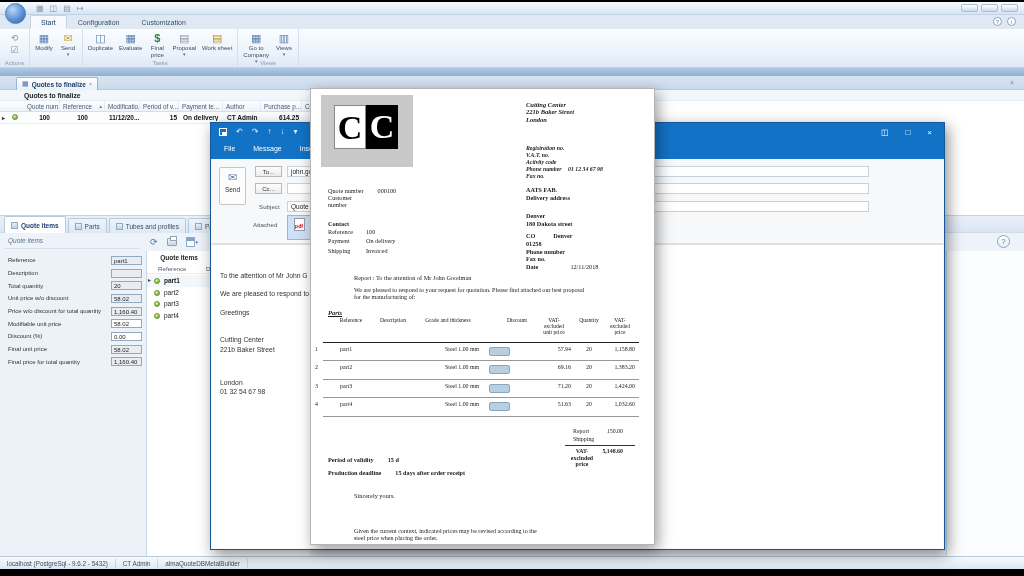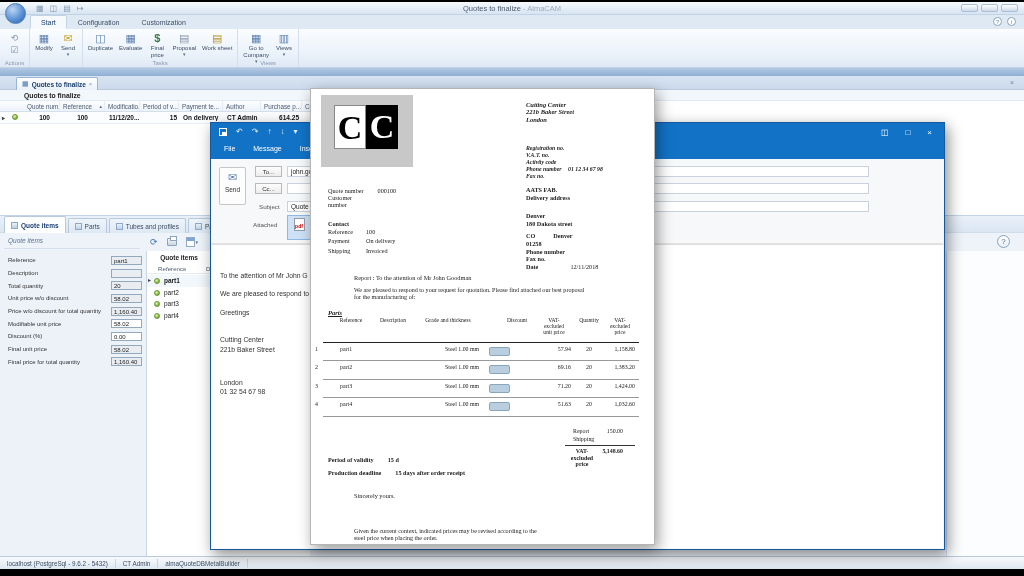--- a/index.html
+++ b/index.html
@@ -234,24 +234,20 @@
 
 <div id="app" data-name="almacam-window">
 
   <div id="titlebar" data-name="title-bar">
     <div id="qat" data-name="quick-access-toolbar">
       <span data-name="grid-icon">▦</span>
       <span data-name="window-icon">◫</span>
       <span data-name="list-icon">▤</span>
       <span data-name="dock-icon">↦</span>
     </div>
-    <div id="wintitle" data-name="window-title">
-      <span>Quotes to finalize</span>
-      <span class="app" data-name="app-name">- AlmaCAM</span>
-    </div>
     <div id="winbtns" data-name="window-controls">
       <span class="winbtn" data-name="minimize-button"></span>
       <span class="winbtn" data-name="maximize-button"></span>
       <span class="winbtn" data-name="close-button"></span>
     </div>
   </div>
   <div id="logo" data-name="app-logo"></div>
 
   <div id="ribbontabs" data-name="ribbon-tab-strip">
     <div id="rtabwrap">

